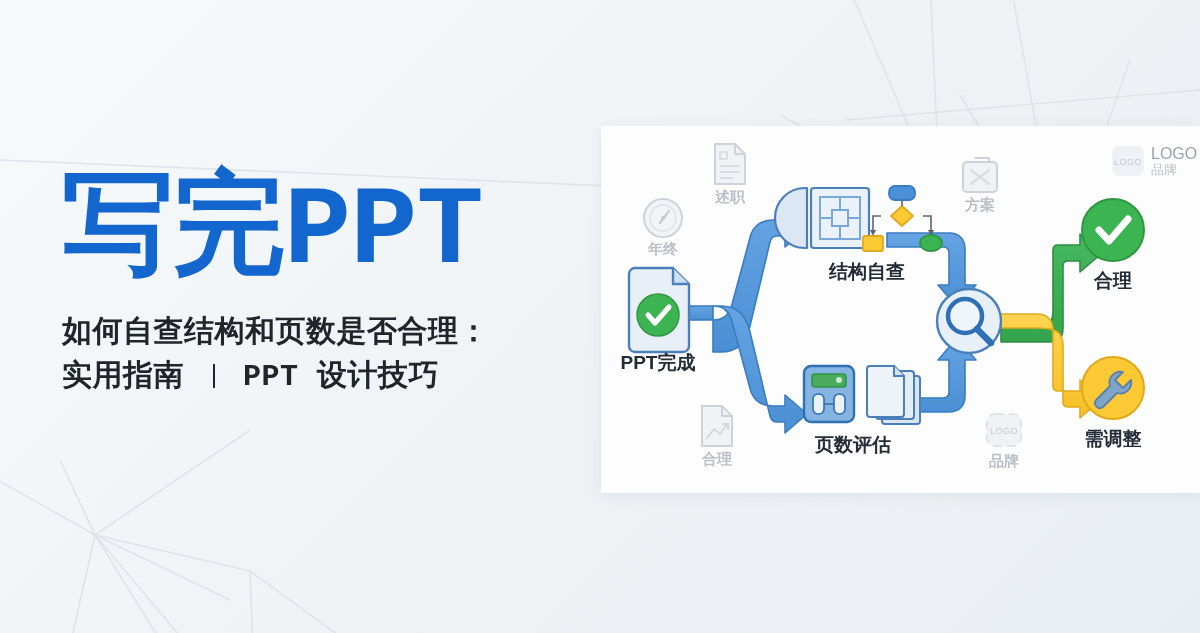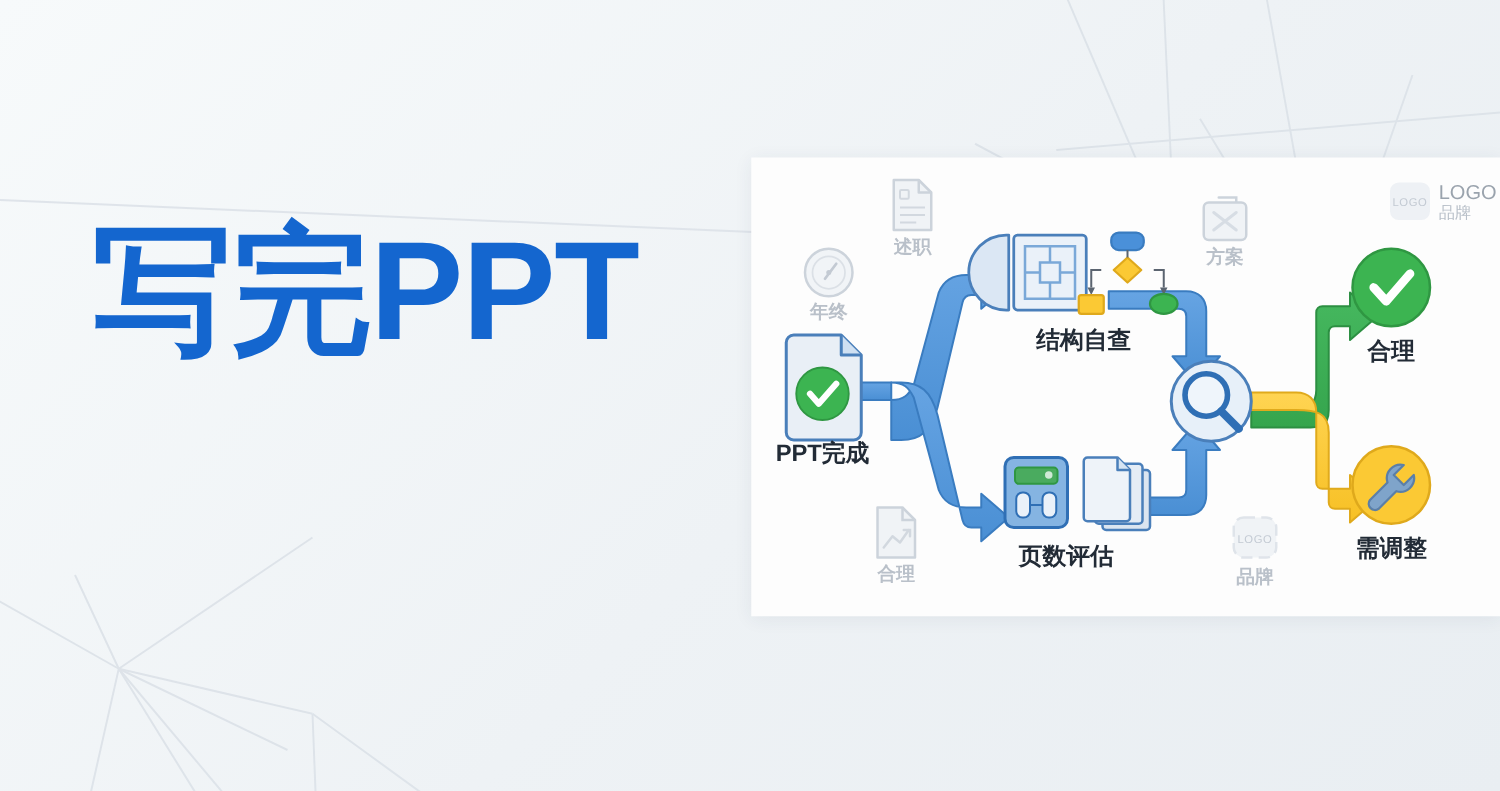--- a/index.html
+++ b/index.html
@@ -8,21 +8,21 @@
     font-family:"Liberation Sans","DejaVu Sans",sans-serif;
     background:#f4f7f9;
   }
   #stage{position:relative;width:1200px;height:633px;overflow:hidden;
          background:linear-gradient(135deg,#f7fafb 0%,#eef2f5 55%,#e9eef2 100%);}
 
   
   #bgnet{position:absolute;inset:0;width:1200px;height:633px;}
 
   
-  #copy{position:absolute;left:74px;top:176px;width:520px;}
+  #copy{position:absolute;left:62px;top:176px;width:520px;font-family:Liberation Mono, monospace;}
   #headline{
     font-weight:bold;
     font-size:112px;
     line-height:1.02;
     letter-spacing:-1px;
     color:#1466cf;
     margin:0;
     white-space:nowrap;
   }
   #subline{
@@ -82,20 +82,28 @@
       <path d="M 940 200 L 780 115"></path>
       <path d="M 940 200 L 1060 260"></path>
       <path d="M 940 200 L 1200 225"></path>
       <path d="M 845 120 L 1200 90"></path>
       <path d="M 0 160 L 940 200"></path>
     </g>
   </svg>
 
   <div id="copy">
     <div id="headline">写完PPT</div>
+    <div id="subline">
+      <span class="l1">如何自查结构和页数是否合理：</span>
+      <span class="l2">
+        <span>实用指南</span>
+        <span class="divider-bar"></span>
+        <span>PPT 设计技巧</span>
+      </span>
+    </div>
   </div>
 
   <div id="card">
     <svg id="flow" viewBox="0 0 599 367">
 
       <defs>
         <linearGradient id="arrBlue" x1="0" y1="0" x2="0" y2="1">
           <stop offset="0%" stop-color="#66a4e3"></stop>
           <stop offset="100%" stop-color="#4a8fd4"></stop>
         </linearGradient>

